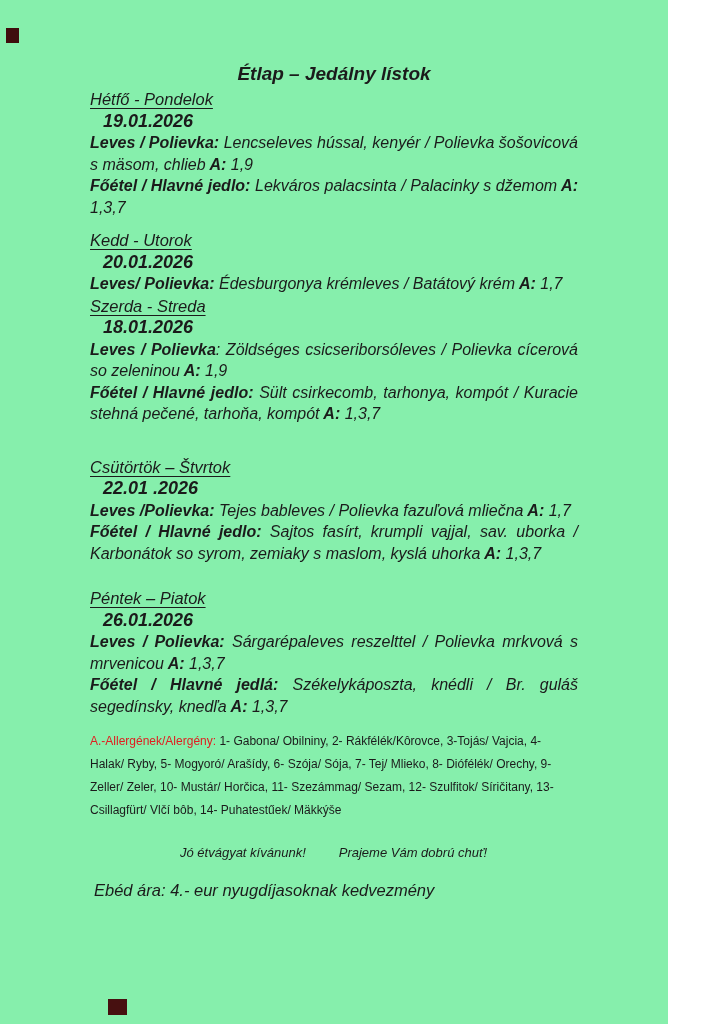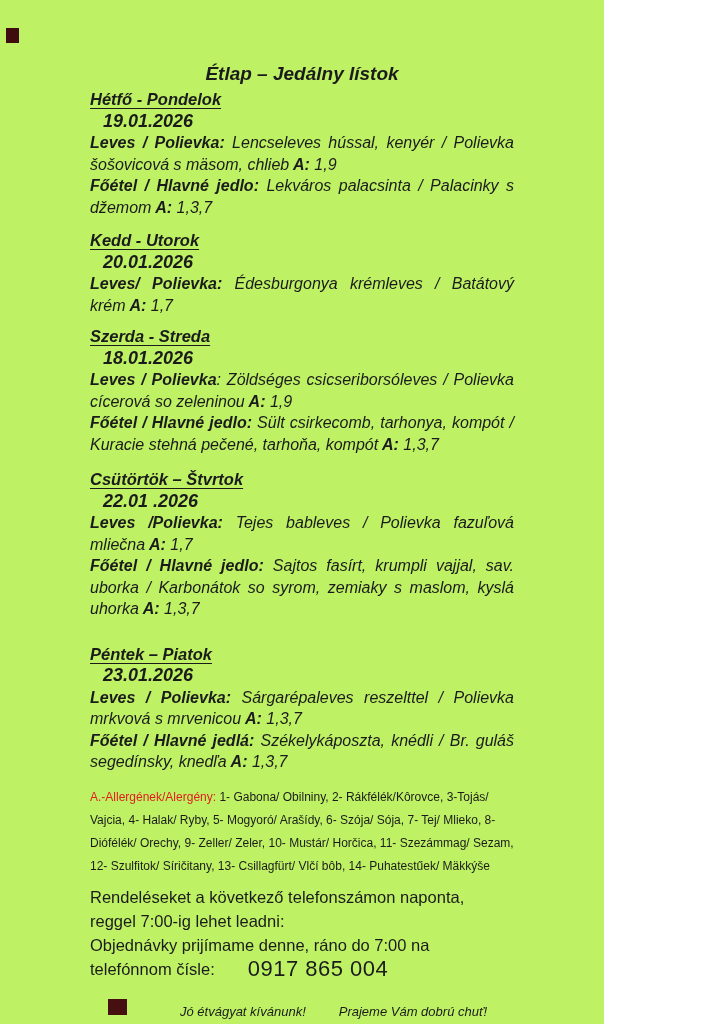--- a/index.html
+++ b/index.html
@@ -1,20 +1,20 @@
 <!DOCTYPE html>
 <html><head>
 <meta charset="utf-8">
 <style>
   html, body { margin: 0; padding: 0; background: #ffffff; }
   .page {
     position: relative;
-    width: 604px;
+    width: 668px;
     height: 1024px;
-    background: #bef264;
+    background: #86efac;
     box-sizing: border-box;
     padding: 62px 90px 0 90px;
     font-family: "Liberation Sans", "DejaVu Sans", sans-serif;
     color: #1b1b1b;
     overflow: hidden;
   }
   .scan-mark { position: absolute; }
   .scan-mark.top { left: 6px; top: 28px; width: 13px; height: 15px; background: #3f0d0d; }
   .scan-mark.bottom { left: 108px; top: 999px; width: 19px; height: 16px; background: #471010; }
 
@@ -24,21 +24,21 @@
     font-size: 19px;
     line-height: 23px;
     font-weight: bold;
     font-style: italic;
   }
   .day { margin: 0; }
   .day h2.day-name {
     margin: 0;
     font-size: 16.5px;
     line-height: 21.5px;
-    font-weight: bold;
+    font-weight: normal;
     font-style: italic;
     text-decoration: underline;
     text-underline-offset: 3px;
   }
   .day .day-date {
     margin: 0;
     padding-left: 13px;
     font-size: 18px;
     line-height: 21.5px;
     font-weight: bold;
@@ -46,22 +46,22 @@
   }
   p.course {
     margin: 0;
     font-size: 16px;
     line-height: 21.5px;
     font-style: italic;
     text-align: justify;
   }
   p.course .lbl { font-weight: bold; }
   .day.after-mon { margin-top: 12px; }
-  .day.after-tue { margin-top: 10px; }
-  .day.after-wed { margin-top: 14px; }
+  .day.after-tue { margin-top: 1px; }
+  .day.after-wed { margin-top: 32px; }
   .day.after-thu { margin-top: 24px; }
 
   .allergens {
     margin: 13px 0 7px 0;
     font-size: 12px;
     line-height: 23px;
     font-style: normal;
     font-weight: normal;
   }
   .allergens .red { color: #e11d1f; }
@@ -116,31 +116,27 @@
 
   <section class="day after-wed">
     <h2 class="day-name">Csütörtök – Štvrtok</h2>
     <p class="day-date">22.01 .2026</p>
     <p class="course"><b class="lbl">Leves /Polievka:</b><span> Tejes bableves / Polievka fazuľová mliečna</span><b class="lbl"> A:</b><span> 1,7</span></p>
     <p class="course"><b class="lbl">Főétel / Hlavné jedlo:</b><span> Sajtos fasírt, krumpli vajjal, sav. uborka / Karbonátok so syrom, zemiaky s maslom, kyslá uhorka</span><b class="lbl"> A:</b><span> 1,3,7</span></p>
   </section>
 
   <section class="day after-thu">
     <h2 class="day-name">Péntek – Piatok</h2>
-    <p class="day-date">23.01.2026</p>
+    <p class="day-date">26.01.2026</p>
     <p class="course"><b class="lbl">Leves / Polievka:</b><span> Sárgarépaleves reszelttel / Polievka mrkvová s mrvenicou</span><b class="lbl"> A:</b><span> 1,3,7</span></p>
     <p class="course"><b class="lbl">Főétel / Hlavné jedlá:</b><span> Székelykáposzta, knédli / Br. guláš segedínsky, knedľa</span><b class="lbl"> A:</b><span> 1,3,7</span></p>
   </section>
 
   <p class="allergens"><span class="red">A.-Allergének/Alergény:</span><span> 1- Gabona/ Obilniny, 2- Rákfélék/Kôrovce, 3-Tojás/ Vajcia, 4- Halak/ Ryby, 5- Mogyoró/ Arašídy, 6- Szója/ Sója, 7- Tej/ Mlieko, 8- Diófélék/ Orechy, 9- Zeller/ Zeler, 10- Mustár/ Horčica, 11- Szezámmag/ Sezam, 12- Szulfitok/ Síričitany, 13- Csillagfürt/ Vlčí bôb, 14- Puhatestűek/ Mäkkýše</span></p>
 
-  <div class="ordering">
-    <p>Rendeléseket a következő telefonszámon naponta, reggel 7:00-ig lehet leadni:</p>
-    <p><span>Objednávky prijímame denne, ráno do 7:00 na telefónnom čísle:</span><span class="phone">0917 865 004</span></p>
-  </div>
 
   <p class="wishes"><span>Jó étvágyat kívánunk!</span><span class="wish-sk">Prajeme Vám dobrú chuť!</span></p>
 
   <div class="prices">
     <p>Ebéd ára: 4.- eur  nyugdíjasoknak kedvezmény</p>
 
   </div>
 </div>
 
 </body></html>

